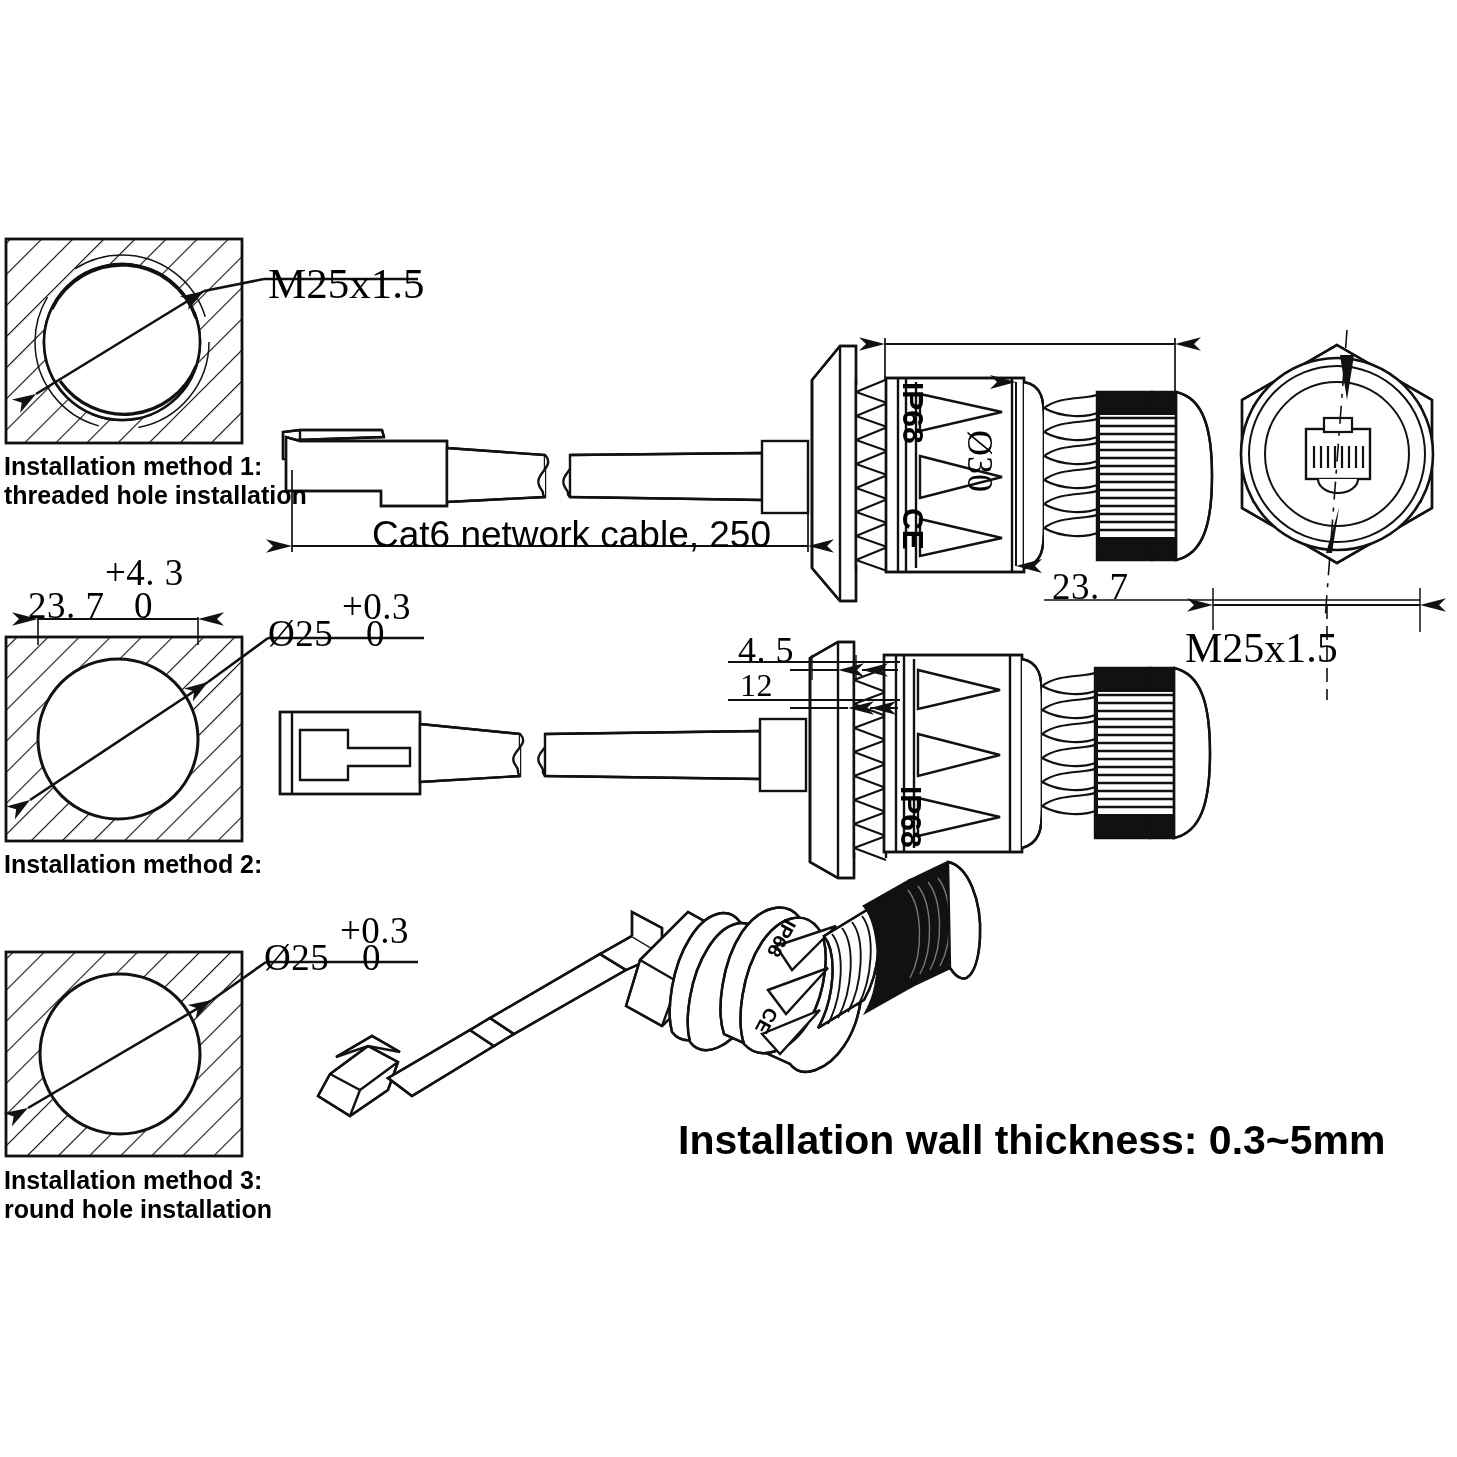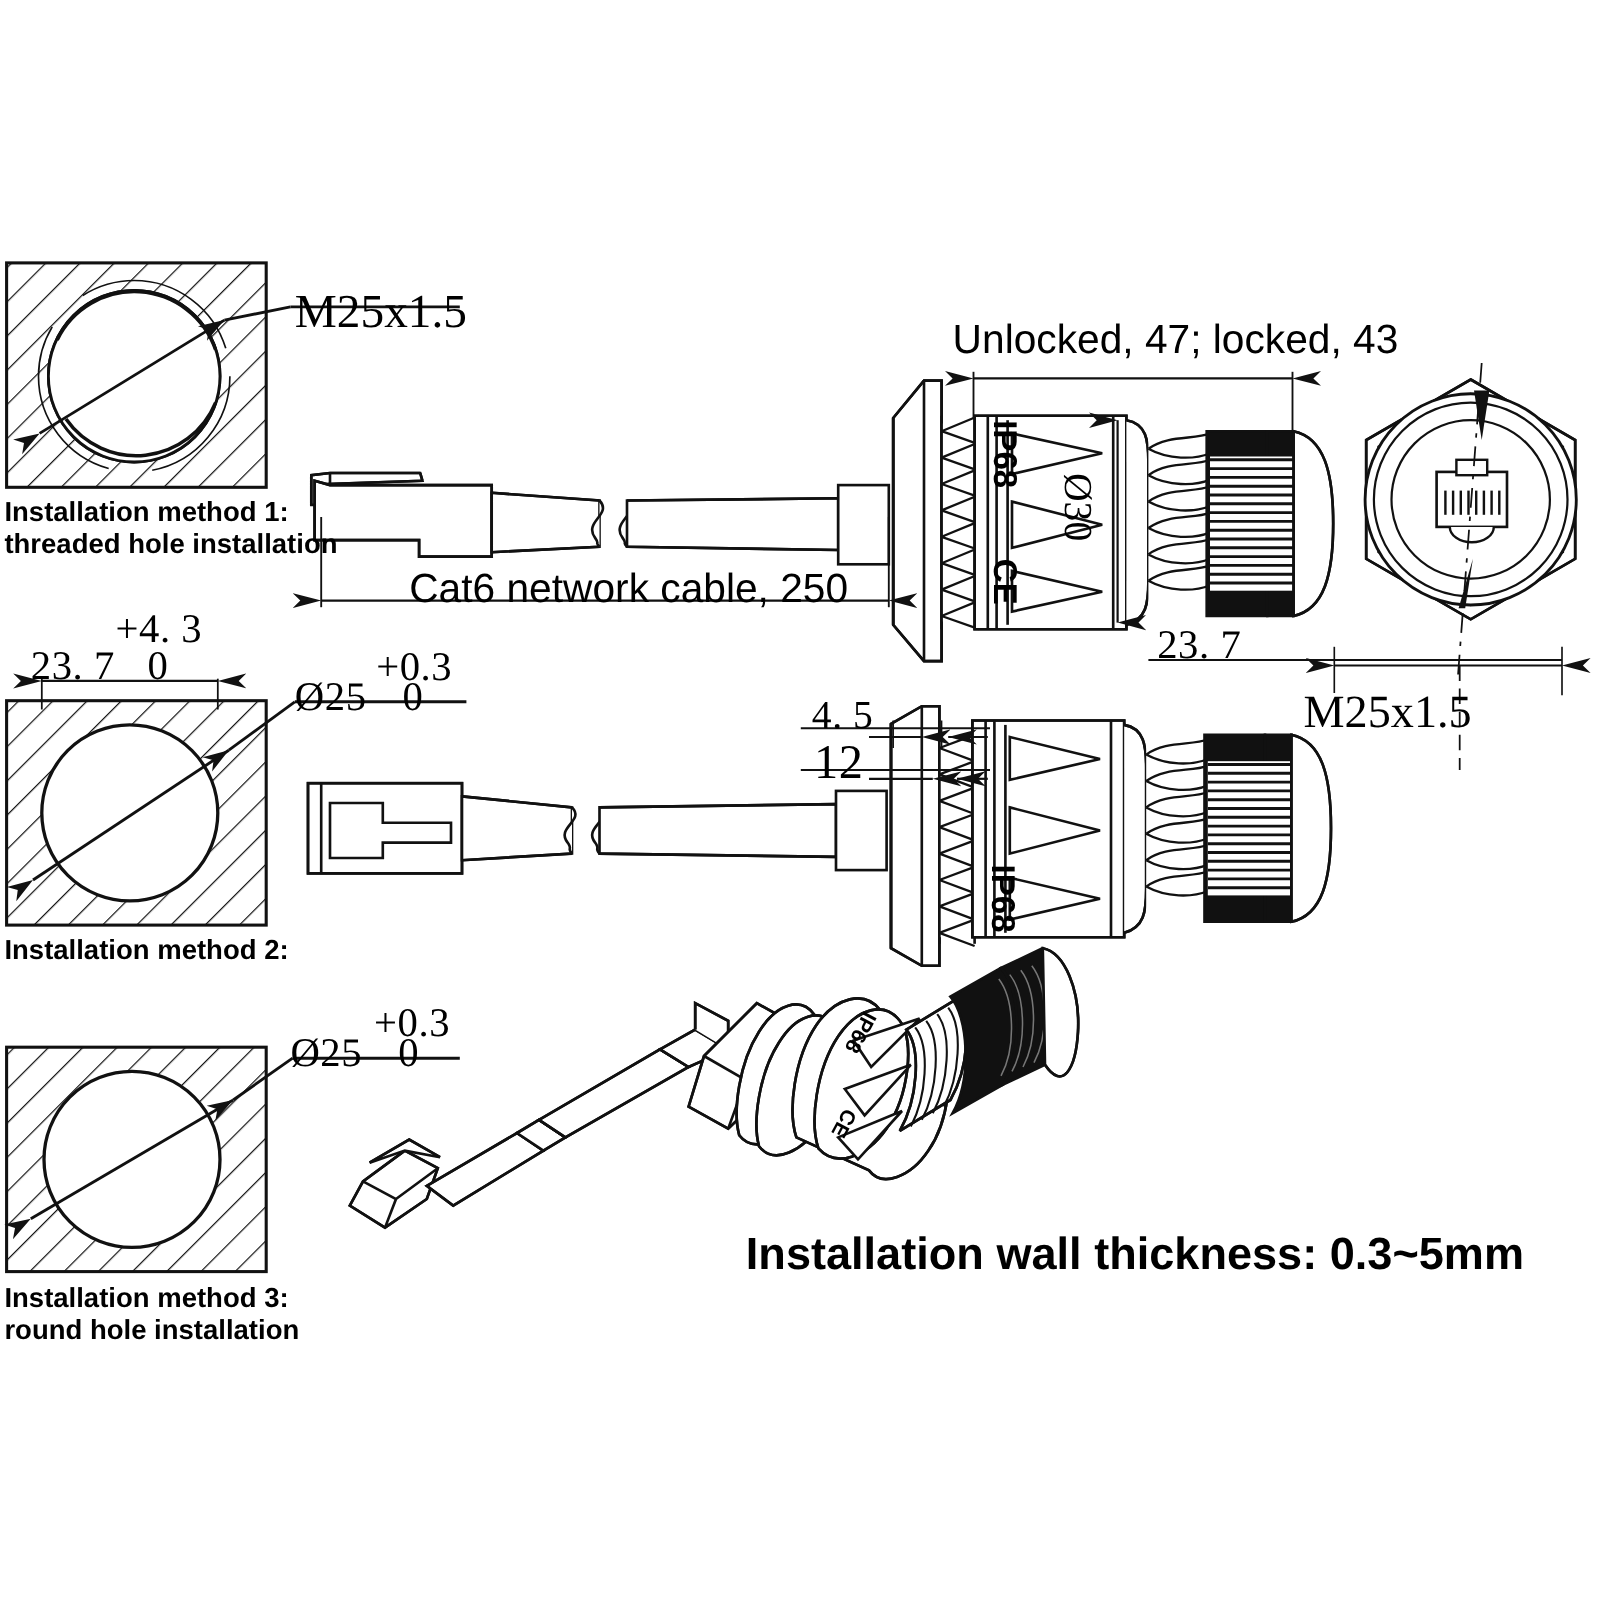--- a/index.html
+++ b/index.html
@@ -415,27 +415,26 @@
 <div class="lbl dimtxt" style="left:268px;top:613px;font-size:37px;">Ø25</div>
 <div class="lbl dimtxt" style="left:366px;top:613px;font-size:37px;">0</div>
 <div class="lbl bold" style="left:4px;top:850px;font-size:25px;">Installation method 2:</div>
 
 <div class="lbl dimtxt" style="left:340px;top:910px;font-size:37px;">+0.3</div>
 <div class="lbl dimtxt" style="left:264px;top:937px;font-size:37px;">Ø25</div>
 <div class="lbl dimtxt" style="left:362px;top:937px;font-size:37px;">0</div>
 <div class="lbl bold" style="left:4px;top:1166px;font-size:25px;">Installation method 3:</div>
 <div class="lbl bold" style="left:4px;top:1195px;font-size:25px;">round hole installation</div>
 
-<div class="lbl" style="left:866px;top:288px;font-size:37px;">Unlocked, 47; locked, 43</div>
 <div class="lbl" style="left:372px;top:514px;font-size:37px;">Cat6 network cable, 250</div>
 <div class="lbl dimtxt" style="left:1052px;top:566px;font-size:37px;">23. 7</div>
 <div class="lbl serif" style="left:1185px;top:625px;font-size:42px;">M25x1.5</div>
 
 <div class="lbl dimtxt" style="left:738px;top:630px;font-size:36px;">4. 5</div>
-<div class="lbl dimtxt" style="left:740px;top:668px;font-size:44px;">12</div>
+<div class="lbl dimtxt" style="left:740px;top:668px;font-size:32px;">12</div>
 
 <div class="lbl bold" style="left:930px;top:382px;font-size:30px;transform:rotate(90deg);transform-origin:left top;">IP68</div>
 <div class="lbl bold" style="left:930px;top:508px;font-size:30px;transform:rotate(90deg);transform-origin:left top;">CE</div>
 <div class="lbl serif" style="left:1000px;top:430px;font-size:36px;transform:rotate(90deg);transform-origin:left top;">Ø30</div>
 
 <div class="lbl bold" style="left:928px;top:786px;font-size:30px;transform:rotate(90deg);transform-origin:left top;">IP68</div>
 
 <div class="lbl bold" style="left:800px;top:926px;font-size:19px;transform:rotate(118deg);transform-origin:left top;">IP68</div>
 <div class="lbl bold" style="left:782px;top:1014px;font-size:19px;transform:rotate(118deg);transform-origin:left top;">CE</div>
 

